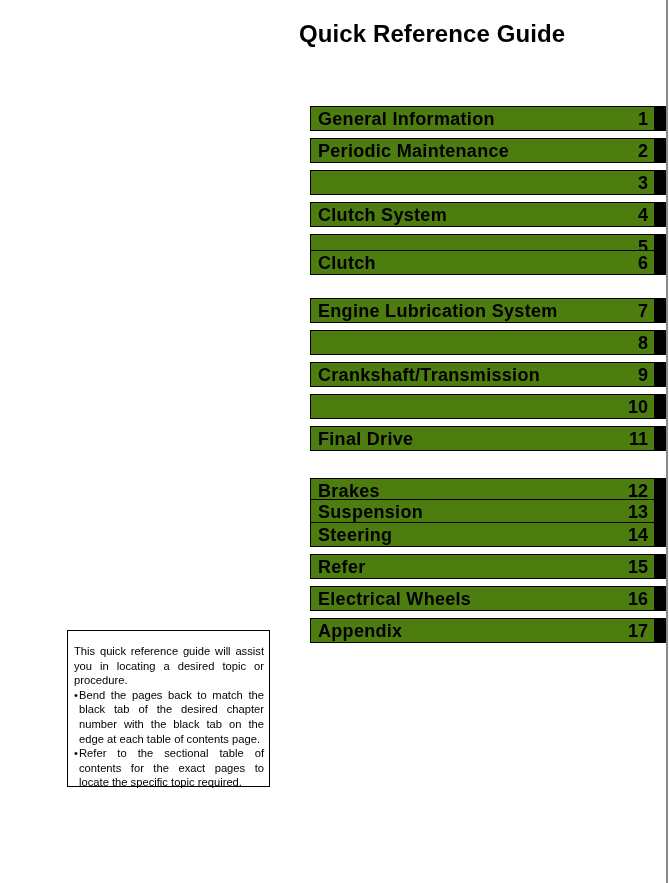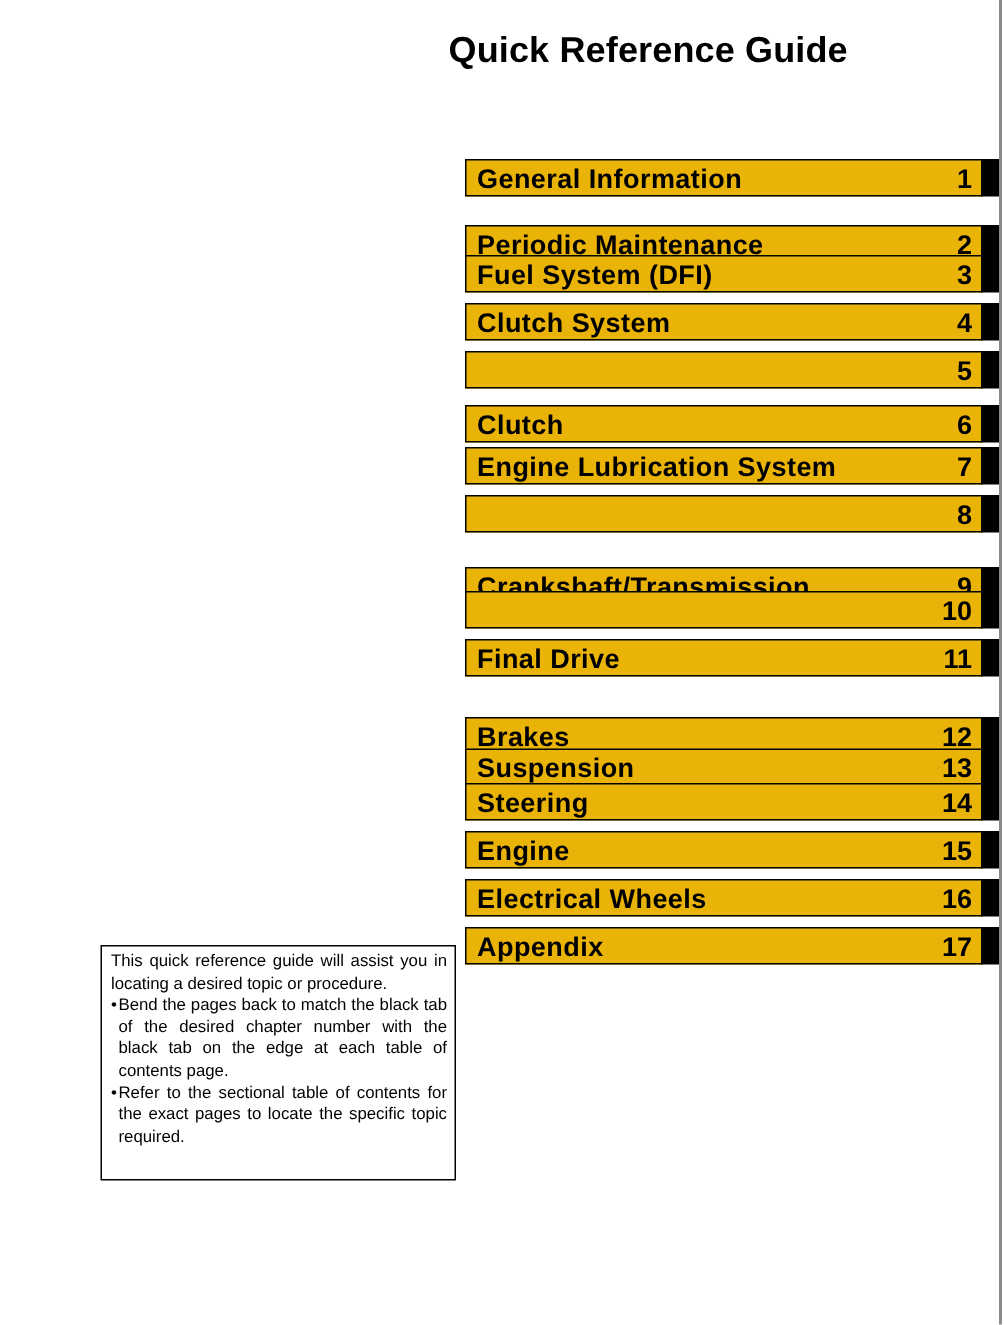--- a/index.html
+++ b/index.html
@@ -18,38 +18,38 @@
     white-space: nowrap;
     text-align: center;
   }
   .toc { position: absolute; left: 310px; top: 106px; width: 357px; }
   .toc-row {
     position: absolute; left: 0; height: 25px; width: 357px;
     cursor: pointer;
   }
   .toc-box {
     position: absolute; left: 0; top: 0; width: 343px; height: 23px;
-    border: 1px solid #000; background: #eab308; box-sizing: content-box;
+    border: 1px solid #000; background: #4d7c0f; box-sizing: content-box;
   }
   .toc-label {
     position: absolute; left: 7px; top: 2px;
     font-size: 18px; font-weight: bold; white-space: nowrap; letter-spacing: 0.3px;
   }
   .toc-num {
     position: absolute; right: 6px; top: 2px;
     font-size: 18px; font-weight: bold; white-space: nowrap;
   }
   .toc-tab {
     position: absolute; left: 344px; top: 0; width: 12px; height: 25px;
     background: #000;
   }
   .note {
-    position: absolute; left: 67px; top: 630px; width: 237px; height: 157px;
+    position: absolute; left: 67px; top: 630px; width: 203px; height: 157px;
     border: 1px solid #000; box-sizing: border-box;
-    padding: 3px 5px 0 6px;
+    padding: 13px 5px 0 6px;
     font-size: 11.2px; line-height: 14.6px; color: #000;
   }
   .note p { margin: 0; text-align: justify; }
   .note .bullet { position: relative; padding-left: 5px; text-align: justify; }
   .note .bullet .dot { position: absolute; left: 0; top: 0; }
 </style>
 </head>
 <body>
 
 <div class="edge-line"></div>
@@ -57,68 +57,67 @@
 <h1 class="title" style="margin:0;">Quick Reference Guide</h1>
 
 <div class="toc">
   <div class="toc-row" style="top:0px">
     <div class="toc-box">
       <span class="toc-label">General Information</span>
       <span class="toc-num">1</span>
     </div>
     <div class="toc-tab"></div>
   </div>
-  <div class="toc-row" style="top:44px">
+  <div class="toc-row" style="top:32px">
     <div class="toc-box">
       <span class="toc-label">Periodic Maintenance</span>
       <span class="toc-num">2</span>
     </div>
     <div class="toc-tab"></div>
   </div>
   <div class="toc-row" style="top:64px">
     <div class="toc-box">
-      <span class="toc-label">Fuel System (DFI)</span>
       <span class="toc-num">3</span>
     </div>
     <div class="toc-tab"></div>
   </div>
   <div class="toc-row" style="top:96px">
     <div class="toc-box">
       <span class="toc-label">Clutch System</span>
       <span class="toc-num">4</span>
     </div>
     <div class="toc-tab"></div>
   </div>
   <div class="toc-row" style="top:128px">
     <div class="toc-box">
       <span class="toc-num">5</span>
     </div>
     <div class="toc-tab"></div>
   </div>
-  <div class="toc-row" style="top:164px">
+  <div class="toc-row" style="top:144px">
     <div class="toc-box">
       <span class="toc-label">Clutch</span>
       <span class="toc-num">6</span>
     </div>
     <div class="toc-tab"></div>
   </div>
   <div class="toc-row" style="top:192px">
     <div class="toc-box">
       <span class="toc-label">Engine Lubrication System</span>
       <span class="toc-num">7</span>
     </div>
     <div class="toc-tab"></div>
   </div>
   <div class="toc-row" style="top:224px">
     <div class="toc-box">
       <span class="toc-num">8</span>
     </div>
     <div class="toc-tab"></div>
   </div>
-  <div class="toc-row" style="top:272px">
+  <div class="toc-row" style="top:256px">
     <div class="toc-box">
       <span class="toc-label">Crankshaft/Transmission</span>
       <span class="toc-num">9</span>
     </div>
     <div class="toc-tab"></div>
   </div>
   <div class="toc-row" style="top:288px">
     <div class="toc-box">
       <span class="toc-num">10</span>
     </div>
@@ -147,21 +146,21 @@
   </div>
   <div class="toc-row" style="top:416px">
     <div class="toc-box">
       <span class="toc-label">Steering</span>
       <span class="toc-num">14</span>
     </div>
     <div class="toc-tab"></div>
   </div>
   <div class="toc-row" style="top:448px">
     <div class="toc-box">
-      <span class="toc-label">Engine</span>
+      <span class="toc-label">Refer</span>
       <span class="toc-num">15</span>
     </div>
     <div class="toc-tab"></div>
   </div>
   <div class="toc-row" style="top:480px">
     <div class="toc-box">
       <span class="toc-label">Electrical Wheels</span>
       <span class="toc-num">16</span>
     </div>
     <div class="toc-tab"></div>

